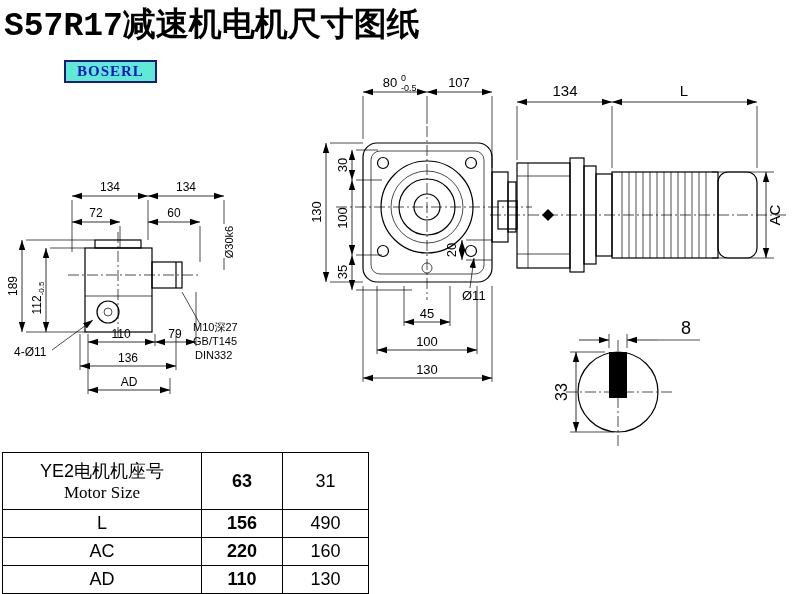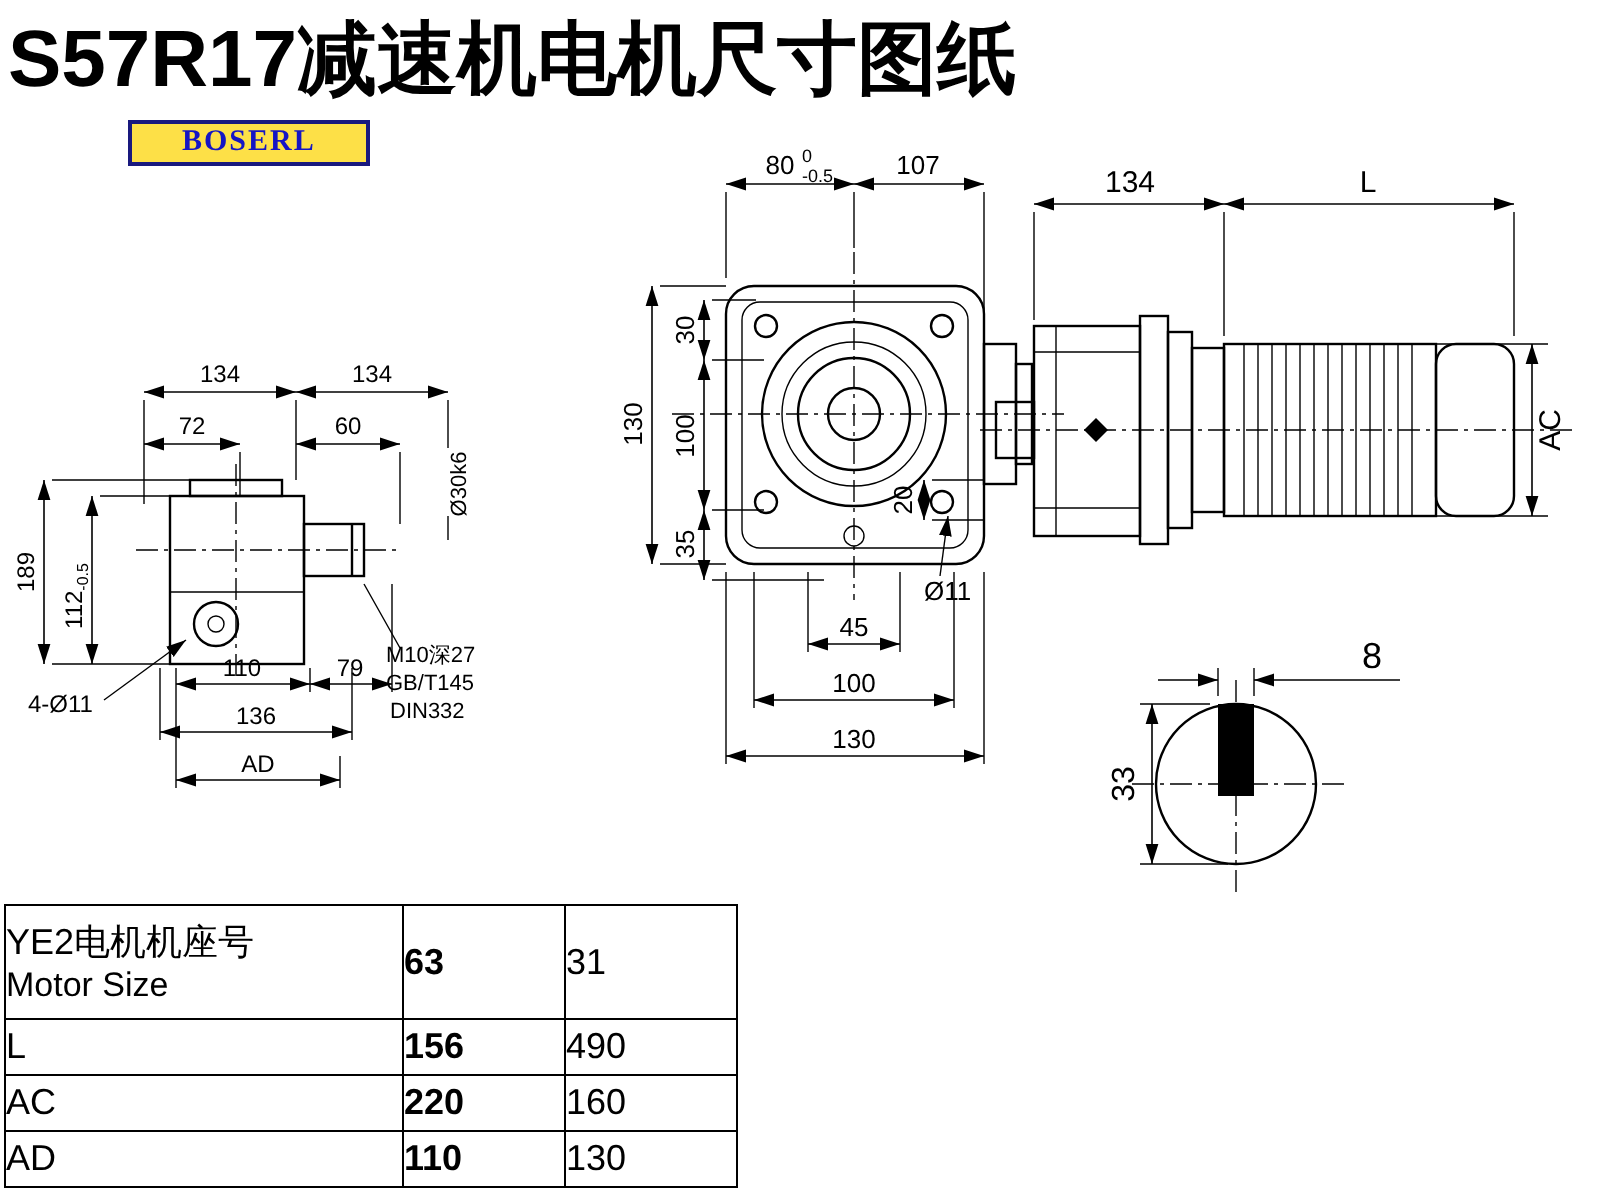--- a/index.html
+++ b/index.html
@@ -1,40 +1,40 @@
 <!DOCTYPE html>
 <html><head>
 <meta charset="utf-8">
 <style>
   html,body{margin:0;padding:0;background:#fff;}
   #page{position:relative;width:800px;height:594px;background:#fff;overflow:hidden;
         font-family:"Liberation Sans",sans-serif;color:#000;}
-  #title{position:absolute;left:4px;top:2px;font-size:40px;font-weight:bold;
-         font-family:Liberation Sans, sans-serif;white-space:nowrap;}
+  #title{position:absolute;left:4px;top:2px;font-size:33px;font-weight:bold;
+         font-family:Liberation Mono, monospace;white-space:nowrap;}
   #logo{position:absolute;left:64px;top:60px;border:2px solid #19197e;color:#1515c4;
         font-family:"Liberation Serif",serif;font-weight:bold;font-size:15px;
-        padding:1px 25px;letter-spacing:1px;background:#fde047;}
+        padding:1px 11px;letter-spacing:1px;background:#5eead4;}
   svg{position:absolute;left:0;top:0;}
   svg text{font-family:"Liberation Sans",sans-serif;fill:#000;}
   .s{stroke:#000;fill:none;stroke-width:1.2;}
   .t{stroke:#000;fill:none;stroke-width:0.7;}
   .d{stroke:#000;fill:none;stroke-width:0.8;}
   .c{stroke:#000;fill:none;stroke-width:0.7;stroke-dasharray:11 3 2 3;}
   .tx9{font-size:9px;}  .tx11{font-size:11px;} .tx12{font-size:12px;}
   .tx13{font-size:13px;} .tx15{font-size:15px;} .tx16{font-size:16px;} .tx18{font-size:18px;}
   #size-table{position:absolute;left:2px;top:452px;border-collapse:collapse;
               background:#fff;table-layout:fixed;}
-  #size-table td{border:1px solid #000;vertical-align:middle;
+  #size-table td{border:1px solid #000;text-align:center;vertical-align:middle;
                  font-size:18px;padding:0;}
   #size-table td.c1{width:198px;}
   #size-table td.c2{width:80px;font-weight:bold;}
   #size-table td.c3{width:85px;}
   #size-table tr.hdr td{height:56px;}
   #size-table tr.row td{height:27px;}
-  .mono{font-family:Liberation Sans, sans-serif;font-size:17px;}
+  .mono{font-family:Liberation Serif, serif;font-size:17px;}
 </style>
 </head>
 <body>
 
 <div id="page">
 
   <div id="title">S57R17减速机电机尺寸图纸</div>
   <div id="logo">BOSERL</div>
 
   <svg width="800" height="450" viewBox="0 0 800 450">

